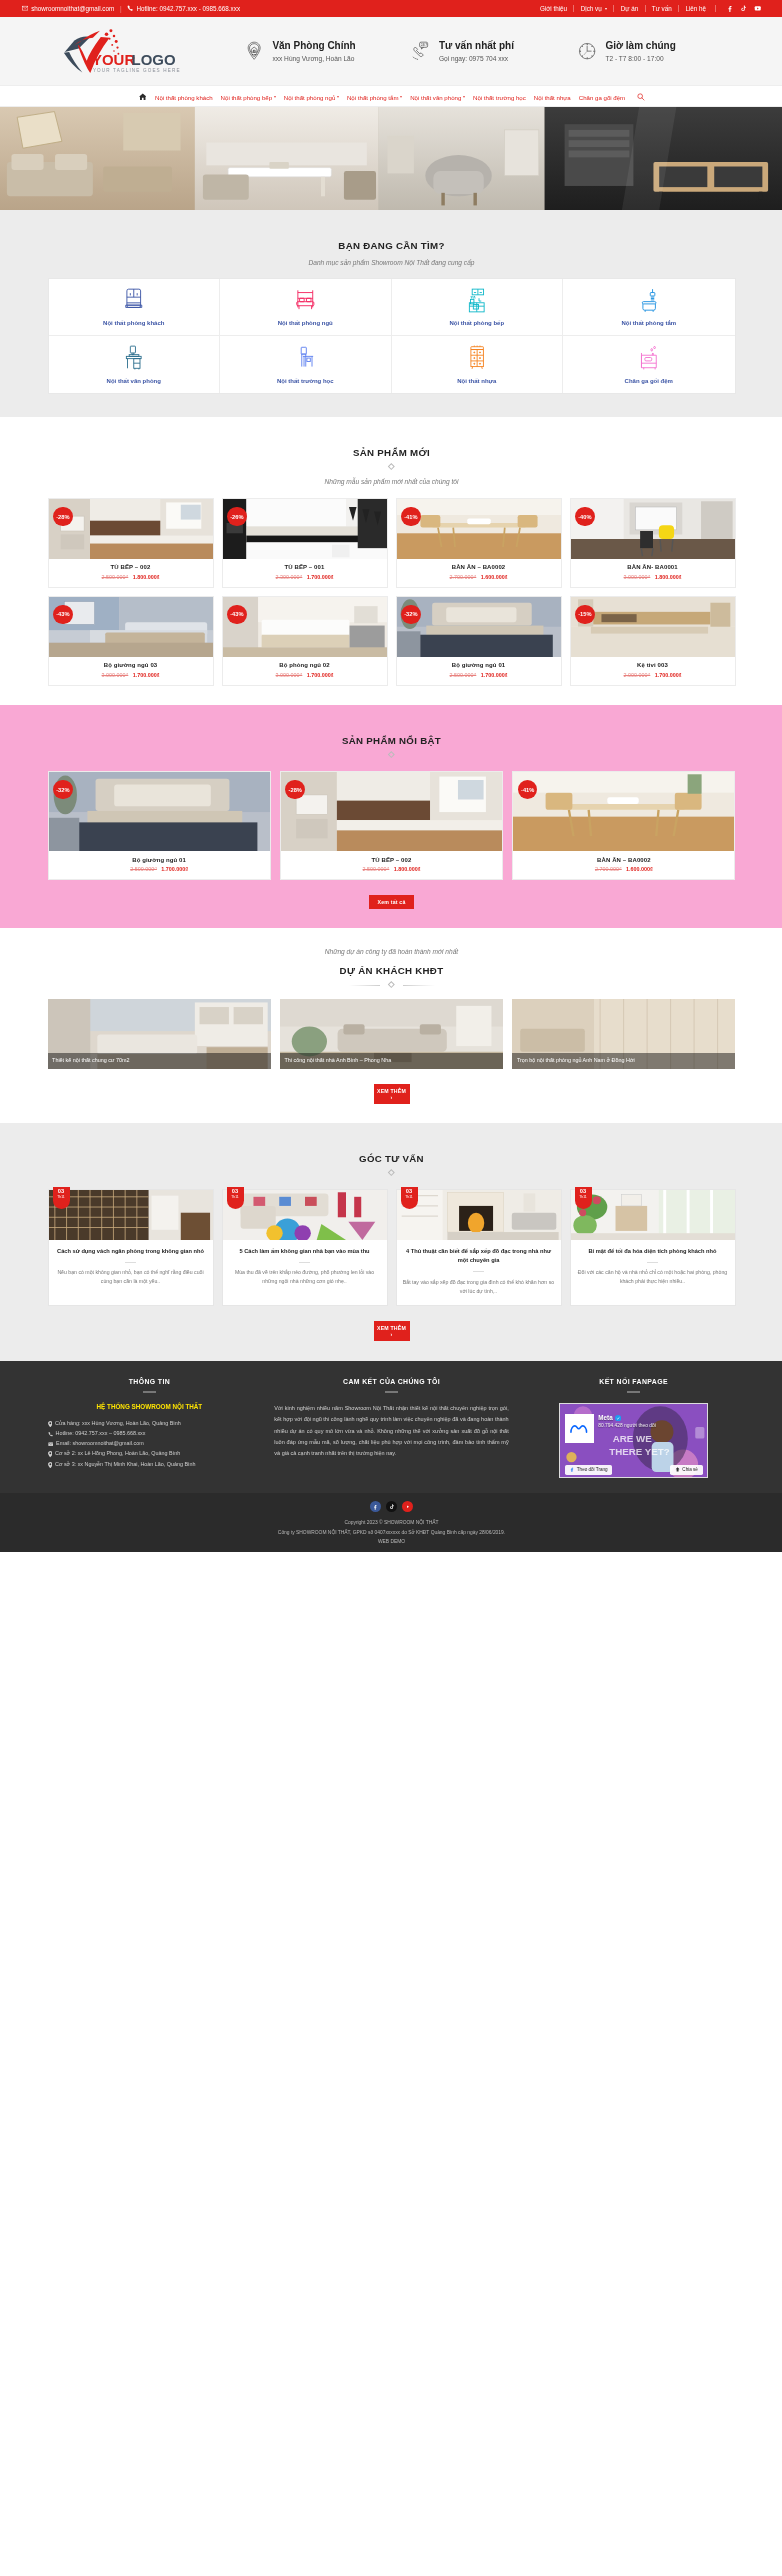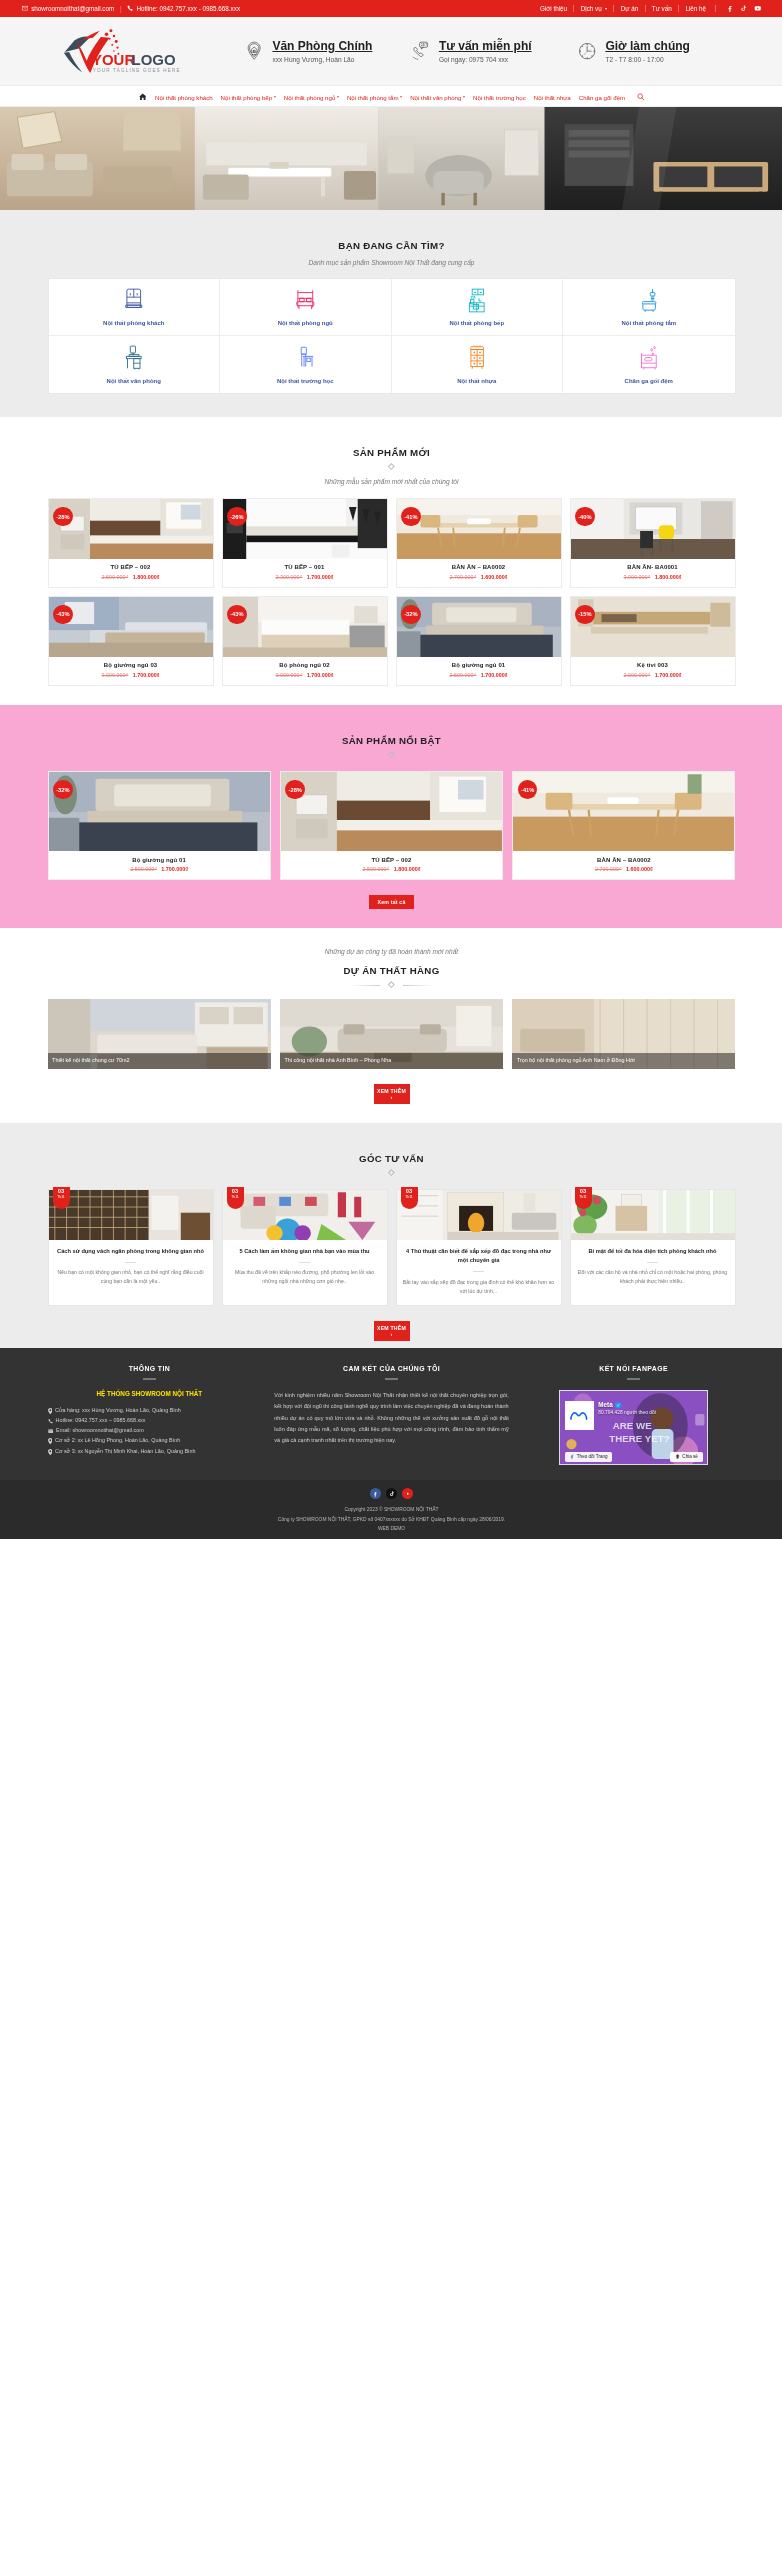--- a/index.html
+++ b/index.html
@@ -33,21 +33,21 @@
   .caret { display:inline-block; width:0;height:0;border-left:1.7px solid transparent;border-right:1.7px solid transparent;border-top:2.3px solid #fff; margin-left:1.1px;}
 
   
   .header { background:#f5f5f5; height:68px; display:flex; align-items:center; }
   .header .wrap { display:flex; align-items:center; }
   .logo { width:172px; display:flex; align-items:center; }
   .logo svg { display:block; }
   .hinfo-group { display:flex; flex:1; justify-content:space-between; padding-left:23px; }
   .hinfo { display:flex; align-items:center; gap:6.9px; width:160px;}
   .hinfo .ico { width:23px;height:23px;flex:0 0 23px; display:flex;align-items:center;justify-content:center;}
-  .hinfo .txt b { display:block; font-size:12px; color:#222; font-weight:bold; margin-bottom:3.4px;text-decoration:underline;}
+  .hinfo .txt b { display:block; font-size:10px; color:#222; font-weight:bold; margin-bottom:3.4px;}
   .hinfo .txt span { display:block; font-size:6.6px; color:#555; }
 
   
   .nav { background:#fff; border-top:0.6px solid #eee; border-bottom:0.6px solid #eee; height:22px; box-shadow:0 0.6px 1.7px rgba(0,0,0,.07); }
   .nav .wrap { display:flex; align-items:center; height:22px; justify-content:center; }
   .nav a { color:#e0211c; font-size:6.1px; text-decoration:none; padding:0 4px; white-space:nowrap; display:flex; align-items:center; gap:1.7px; font-weight:500;}
   .nav .home-ico { padding:0 4.6px; }
   .navcaret { display:inline-block; width:0;height:0;border-left:1.7px solid transparent;border-right:1.7px solid transparent;border-top:2.3px solid #e0211c; opacity:.8;}
   .nav .search-ico { padding-left:8px; }
 
@@ -103,21 +103,21 @@
   
   .projsec { padding-bottom:19.5px; }
   .projgrid { display:grid; grid-template-columns:repeat(3,1fr); gap:9.2px; margin-top:10.3px; }
   .proj { position:relative; height:70px; overflow:hidden; }
   .proj .cap {
     position:absolute; left:0; right:0; bottom:0; background:rgba(0,0,0,.45);
     color:#fff; font-size:5.4px; padding:4px 4.6px; line-height:1.35;
   }
 
   
-  .blogsec { background:#ececec; padding-bottom:7px; }
+  .blogsec { background:#ececec; padding-bottom:20px; }
   .bloggrid { display:grid; grid-template-columns:repeat(4,1fr); gap:8px; margin-top:12.6px; }
   .bcard { background:#fff; border:0.6px solid #e6e6e6; position:relative; }
   .bcard .bthumb { height:50px; overflow:hidden; position:relative;}
   .bdate {
     position:absolute; left:4px; top:-3.4px; width:17px;height:22px; background:#e0211c; color:#fff;
     border-radius:0 0 8.6px 8.6px; text-align:center; z-index:3; padding-top:2.3px;
   }
   .bdate b { display:block; font-size:5.7px; line-height:1; }
   .bdate span { display:block; font-size:3.4px; line-height:1.4; }
   .bcard .bbody { padding:6.9px 6.3px 9.2px; text-align:center; }
@@ -255,21 +255,21 @@
         <span class="ico">
           <svg width="19.5" height="19.5" viewBox="0 0 34 34" fill="none" stroke="#3a3a3a" stroke-width="1.1">
             <path d="M6 12c-1.5 1.5-1.5 3.5 0 5l9 9c1.5 1.5 3.5 1.5 5 0l1.5-1.5-4-4-2 2-6-6 2-2-4-4z"></path>
             <rect x="15" y="2" width="14" height="9" rx="2.5"></rect>
             <path d="M19 11l-1 3 4-3"></path>
             <text x="17" y="9" font-family="Liberation Sans, sans-serif" font-size="5.6" fill="#3a3a3a" stroke="none">24/7</text>
             <path d="M4 28l1.5 1.5M7 30l1.5 1.5M10.5 31l1 1.4" stroke-linecap="round"></path>
           </svg>
         </span>
         <span class="txt">
-          <b>Tư vấn miễn phí</b>
+          <b>Tư vấn nhất phí</b>
           <span>Gọi ngay: 0975 704 xxx</span>
         </span>
       </div>
 
       <div class="hinfo">
         <span class="ico">
           <svg width="18.3" height="18.3" viewBox="0 0 32 32" fill="none" stroke="#3a3a3a" stroke-width="1.1">
             <circle cx="16" cy="16" r="13.5"></circle>
               <path d="M16 7v9h7" stroke-linecap="round"></path>
             <path d="M16 16L10 23" stroke-width=".6"></path>
@@ -797,21 +797,21 @@
       </div>
 
     </div>
     <div class="btn-red">Xem tất cả</div>
   </div>
 </div>
 
 <div class="projsec sec">
   <div class="wrap">
     <div class="sec-sub" style="margin-top:0;margin-bottom:6.9px;">Những dự án công ty đã hoàn thành mới nhất</div>
-    <div class="sec-title">DỰ ÁN THẤT HÀNG</div>
+    <div class="sec-title">DỰ ÁN KHÁCH KHĐT</div>
     <div class="sec-divider">
         <i></i>
       </div>
 
     <div class="projgrid">
 
       <div class="proj">
         <svg width="100%" height="70" viewBox="0 0 380 122" preserveAspectRatio="none">
           <rect width="380" height="122" fill="#ded7cd"></rect>
             <rect x="0" y="0" width="380" height="56" fill="#cfd5da"></rect>

